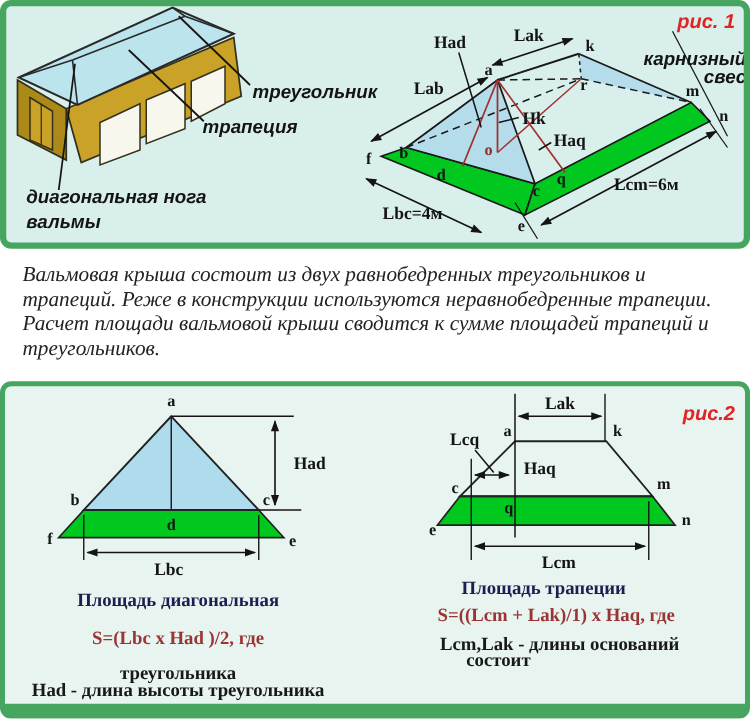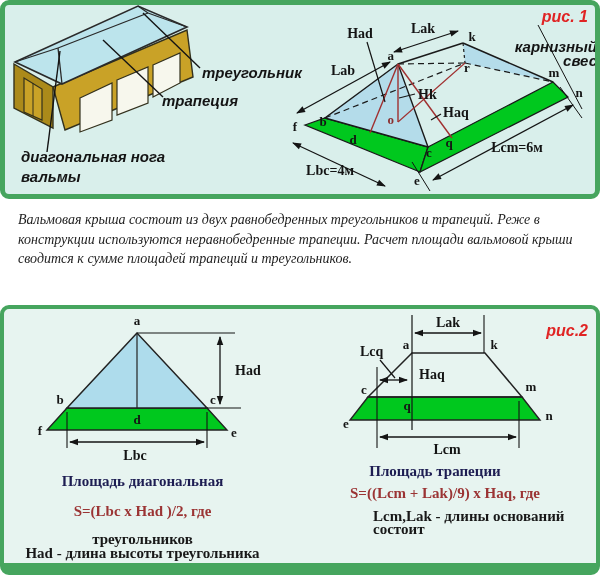--- a/index.html
+++ b/index.html
@@ -3,21 +3,21 @@
 <meta charset="utf-8">
 <style>
   html,body{margin:0;padding:0;background:#ffffff;}
   #stage{position:relative;width:600px;height:575px;background:#ffffff;overflow:hidden;
          font-family:"Liberation Sans",sans-serif;}
   .panel-top{position:absolute;left:0;top:0;width:600px;height:199px;background:#d9efeb;
              border:5px solid #46a55e;border-radius:9px;box-sizing:border-box;}
   .panel-bottom{position:absolute;left:0;top:305px;width:600px;height:270px;background:#e7f4f0;
              border:4px solid #46a55e;border-bottom-width:12px;border-radius:9px;box-sizing:border-box;}
   .midtext{position:absolute;left:18px;width:562px;color:#222;
-           font-family:"Liberation Serif",serif;font-style:italic;font-size:14px;line-height:19.5px;}
+           font-family:"Liberation Serif",serif;font-style:italic;font-size:17px;line-height:19.5px;}
   svg{display:block;}
   
   .pt{font-family:"Liberation Serif",serif;font-weight:bold;font-size:13px;fill:#141414;}
   .pt-red{font-family:"Liberation Serif",serif;font-weight:bold;font-size:13px;fill:#8b2f2f;}
   .dim{font-family:"Liberation Serif",serif;font-weight:bold;font-size:14px;fill:#141414;}
   .figtag{font-family:"Liberation Sans",sans-serif;font-weight:bold;font-style:italic;font-size:16px;fill:#e02424;}
   .houselbl{font-family:"Liberation Sans",sans-serif;font-weight:bold;font-style:italic;font-size:15px;fill:#141414;}
   
   .tb{position:absolute;font-family:"Liberation Serif",serif;font-weight:bold;font-size:15px;color:#181818;white-space:nowrap;}
   .tb.center{text-align:center;}
@@ -195,21 +195,21 @@
         <text class="dim" x="356" y="47">Lcq</text>
         <text class="dim" x="415" y="70">Haq</text>
         <text class="dim" x="443" y="145" text-anchor="middle">Lcm</text>
         <text class="figtag" x="584" y="27" text-anchor="end">рис.2</text>
       </g>
     </svg>
   </div>
 
   <div class="tb center heading" style="top:473px;left:10px;width:265px;">Площадь диагональная</div>
   <div class="tb center formula" style="top:495px;left:10px;width:265px;margin-top:8px;">S=(Lbc x Had )/2, где</div>
-  <div class="tb center" style="top:531px;left:10px;width:265px;">треугольников</div>
+  <div class="tb center" style="top:531px;left:10px;width:265px;">треугольника</div>
   <div class="tb center heading" style="top:463px;left:330px;width:210px;">Площадь трапеции</div>
 
   <div class="tb center" style="top:545px;left:10px;width:265px;">Had - длина высоты треугольника</div>
-  <div class="tb center formula" style="top:485px;left:320px;width:250px;">S=((Lcm + Lak)/9) x Haq, где</div>
-  <div class="tb" style="top:508px;left:352px;margin-left:21px;">Lcm,Lak - длины оснований</div>
+  <div class="tb center formula" style="top:485px;left:320px;width:250px;">S=((Lcm + Lak)/1) x Haq, где</div>
+  <div class="tb" style="top:508px;left:352px;">Lcm,Lak - длины оснований</div>
   <div class="tb" style="top:521px;left:373px;">состоит</div>
 
 </div>
 
 </body></html>

